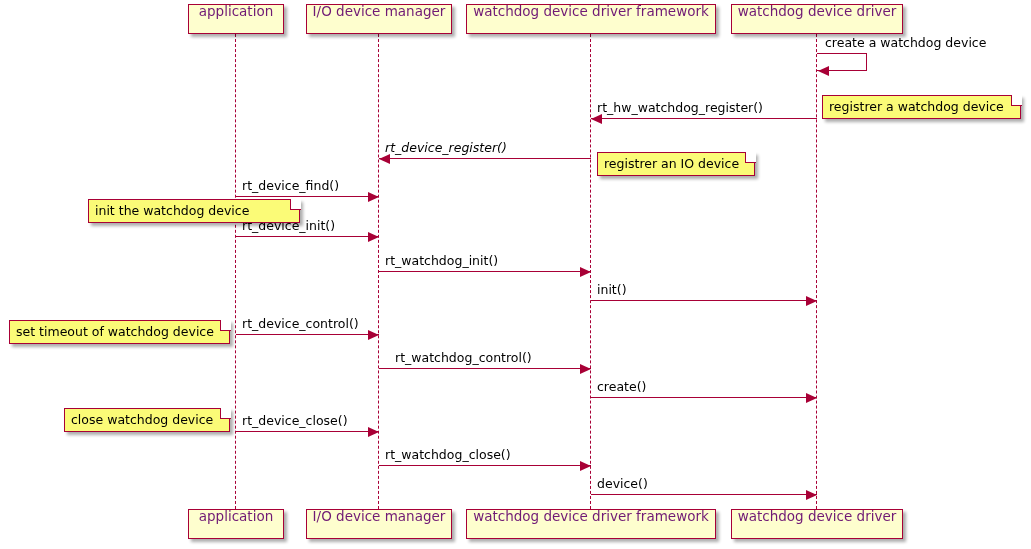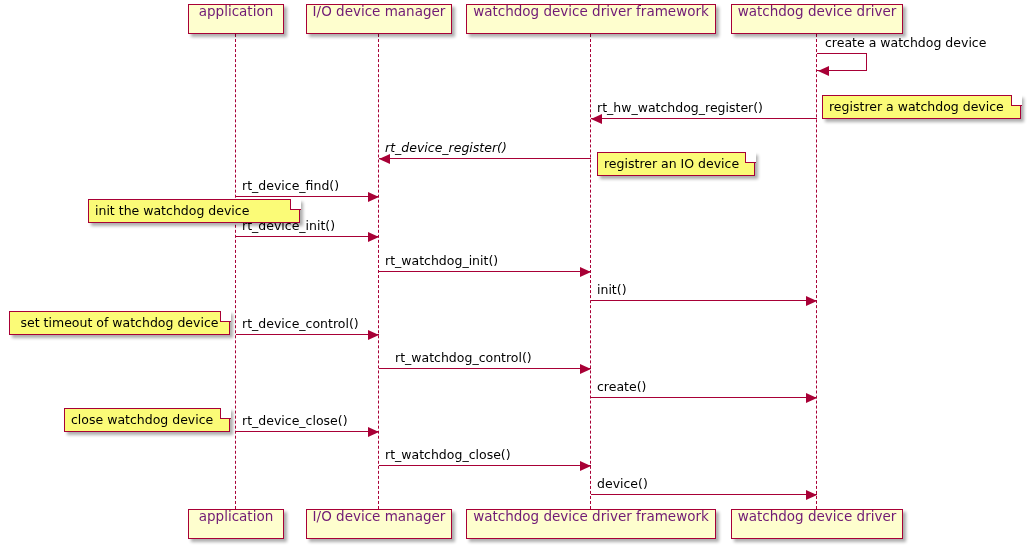--- a/index.html
+++ b/index.html
@@ -110,21 +110,21 @@
       <div class="fold"></div>
     </div>
     <div class="note" style="left: 597px; top: 136px; width: 158px; height: 24px; margin-top: 16px;">
       <span>registrer an IO device</span>
       <div class="fold"></div>
     </div>
     <div class="note" style="left: 52px; top: 199px; width: 212px; height: 24px; margin-left: 36px;">
       <span>init the watchdog device</span>
       <div class="fold"></div>
     </div>
-    <div class="note" style="left: 9px; top: 311px; width: 221px; height: 24px; justify-content: center;">
+    <div class="note" style="left: 9px; top: 320px; width: 221px; height: 24px;">
       <span>set timeout of watchdog device</span>
       <div class="fold"></div>
     </div>
     <div class="note" style="left: 64px; top: 408px; width: 166px; height: 24px;">
       <span>close watchdog device</span>
       <div class="fold"></div>
     </div>
   </div>
 
 </body></html>

